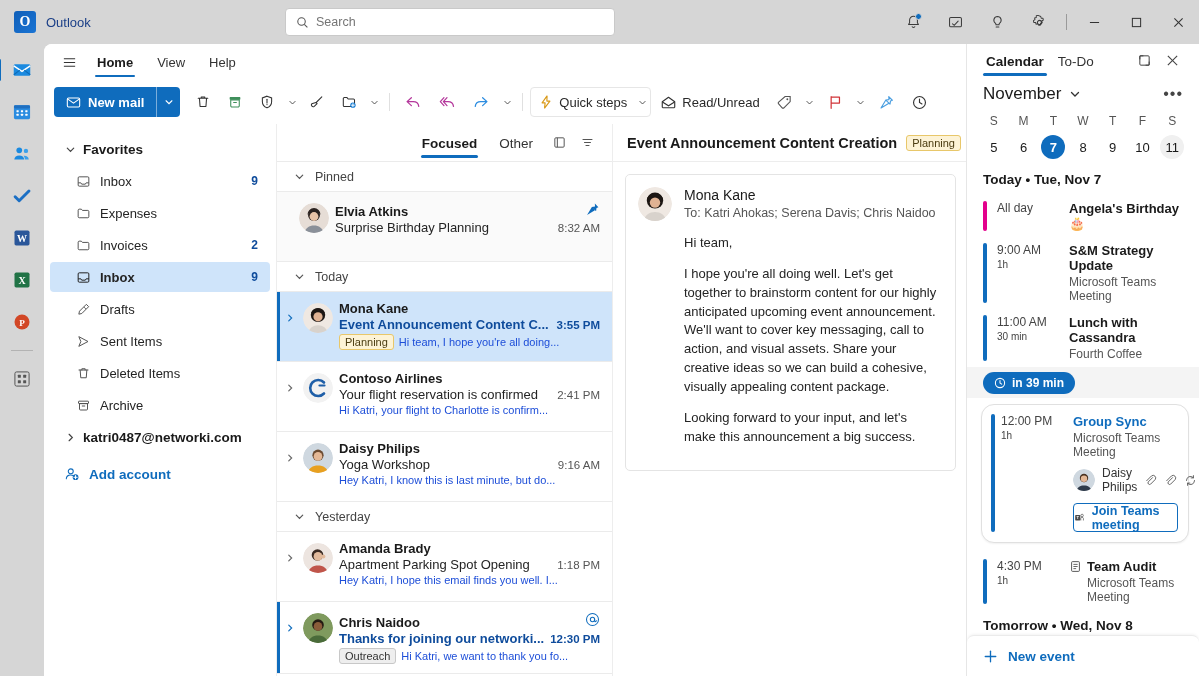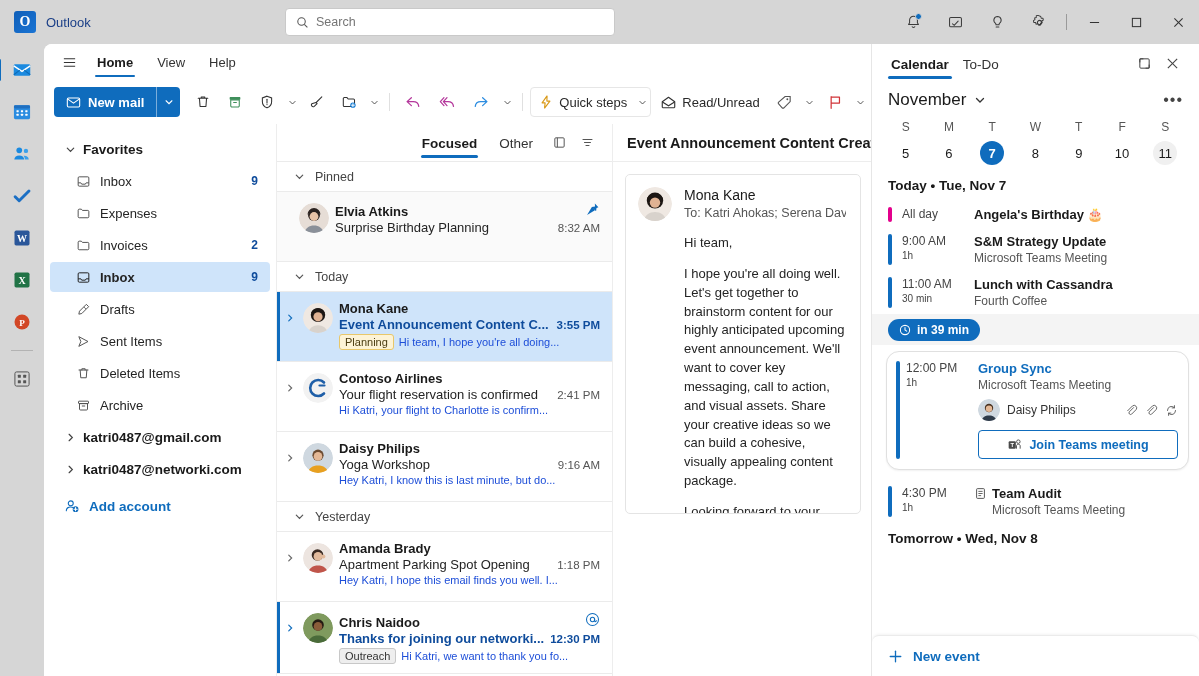--- a/index.html
+++ b/index.html
@@ -233,21 +233,21 @@
   }
   .rd-avatar { width: 34px; height: 34px; border-radius: 50%; overflow: hidden; flex-shrink: 0; }
   .rd-main { flex: 1; min-width: 0; }
   .rd-from { font-size: 14px; color: #1a1a1a; }
   .rd-to { font-size: 12.5px; color: #555; margin-top: 3px; white-space: nowrap; overflow: hidden; }
   .rd-body { margin-top: 14px; font-size: 13px; color: #242424; line-height: 1.45; }
   .rd-body p { margin-bottom: 12px; }
 
   
   .calpanel {
-    width: 328px; background: #fff; flex-shrink: 0;
+    width: 233px; background: #fff; flex-shrink: 0;
     display: flex; flex-direction: column; overflow: hidden;
     border-left: 1px solid #e6e6e6;
   }
   .cal-tabs { height: 38px; display: flex; align-items: center; padding: 0 14px; gap: 4px; }
   .cal-tab { font-size: 13.5px; color: #333; padding: 9px 5px 7px; position: relative; }
   .cal-tab.active { font-weight: bold; color: #1a1a1a; }
   .cal-tab.active::after {
     content: ""; position: absolute; left: 2px; right: 2px; bottom: 0;
     height: 2.5px; background: #0f6cbd; border-radius: 2px;
   }
@@ -673,28 +673,20 @@
             </svg>
             <span class="fname">Archive</span>
           </div>
 
           <div class="fgroup">
             <span class="chev">
               <svg width="11" height="11" viewBox="0 0 12 12">
                   <path d="M4.5 2.5L8 6l-3.5 3.5" fill="none" stroke="#444" stroke-width="1.3" stroke-linecap="round"></path>
                 </svg>
             </span>
-            <span>katri0487@gmail.com</span>
-          </div>
-          <div class="fgroup">
-            <span class="chev">
-              <svg width="11" height="11" viewBox="0 0 12 12">
-                  <path d="M4.5 2.5L8 6l-3.5 3.5" fill="none" stroke="#444" stroke-width="1.3" stroke-linecap="round"></path>
-                </svg>
-            </span>
             <span>katri0487@networki.com</span>
           </div>
 
           <div class="add-account">
             <svg width="16" height="16" viewBox="0 0 18 18">
               <circle cx="7.6" cy="6" r="2.8" fill="none" stroke="#0f6cbd" stroke-width="1.2"></circle>
               <path d="M2.6 14.4c0-2.6 2.2-4.2 5-4.2 1 0 1.9.2 2.7.6" fill="none" stroke="#0f6cbd" stroke-width="1.2" stroke-linecap="round"></path>
               <circle cx="13" cy="12.6" r="3.2" fill="#0f6cbd"></circle>
               <path d="M13 10.8v3.6M11.2 12.6h3.6" stroke="#fff" stroke-width="1.2" stroke-linecap="round"></path>
             </svg>

